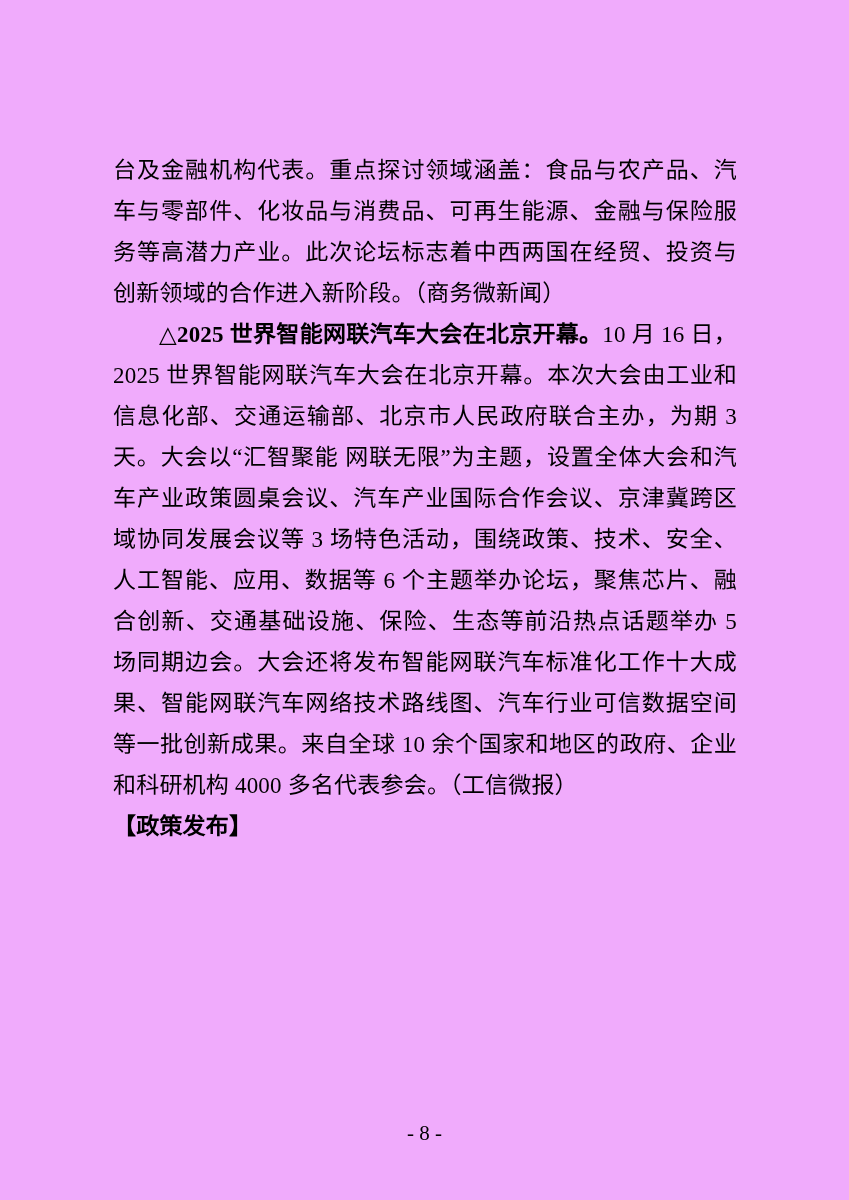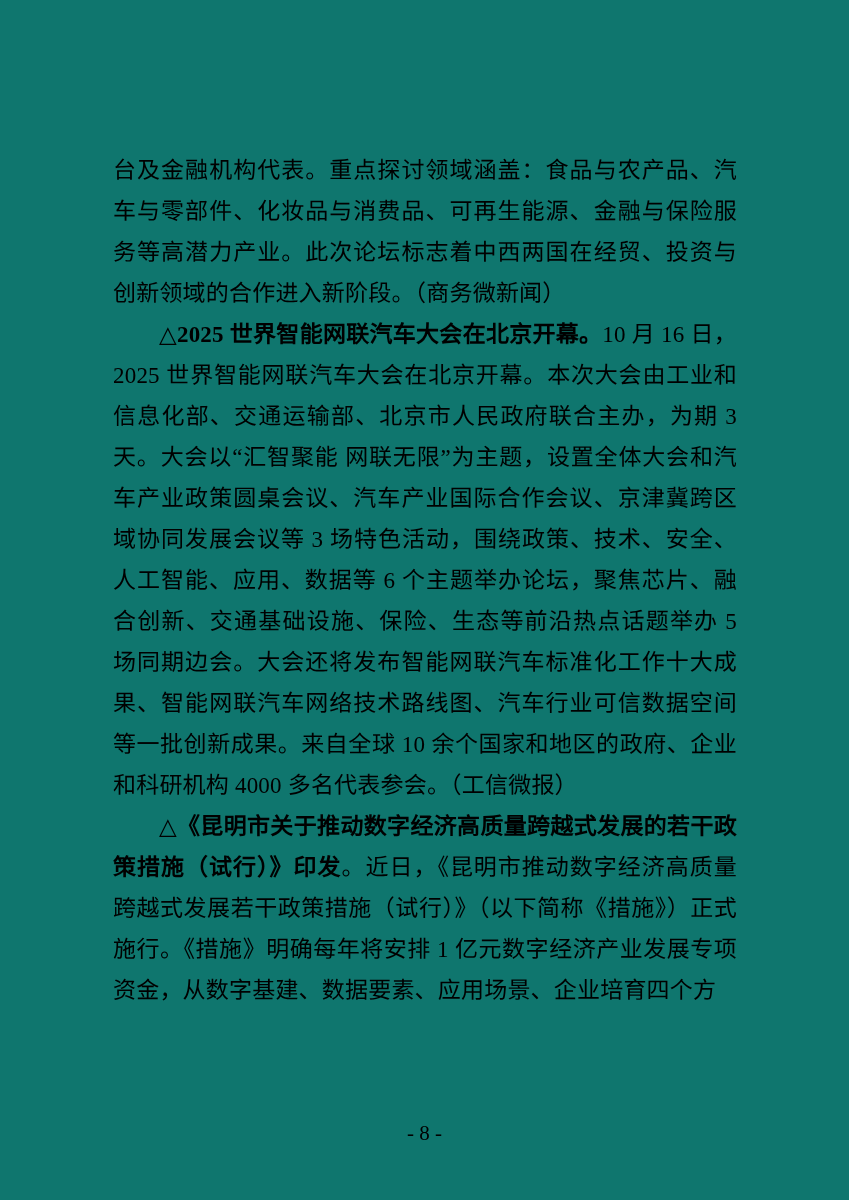--- a/index.html
+++ b/index.html
@@ -4,21 +4,21 @@
 <style>
   html, body {
     margin: 0;
     padding: 0;
     background: #ffffff;
   }
   .page {
     position: relative;
     width: 849px;
     height: 1200px;
-    background: #0f766e;
+    background: #f0abfc;
     overflow: hidden;
     font-family: "Liberation Serif", "DejaVu Serif", serif;
     color: #000000;
   }
   .content {
     position: absolute;
     left: 113px;
     top: 150px;
     width: 624px;
     font-size: 23px;
@@ -55,19 +55,19 @@
     color: #000000;
   }
 </style>
 </head>
 <body>
 
 <div class="page">
   <div class="content">
     <p class="no-indent"><span class="run">台及金融机构代表。重点探讨领域涵盖：食品与农产品、汽车与零部件、化妆品与消费品、可再生能源、金融与保险服务等高潜力产业。此次论坛标志着中西两国在经贸、投资与创新领域的合作进入新阶段。（商务微新闻）</span></p>
     <p class="indent"><span class="run bold">△2025 世界智能网联汽车大会在北京开幕。</span><span class="run">10 月 16 日，2025 世界智能网联汽车大会在北京开幕。本次大会由工业和信息化部、交通运输部、北京市人民政府联合主办，为期 3 天。大会以“汇智聚能 网联无限”为主题，设置全体大会和汽车产业政策圆桌会议、汽车产业国际合作会议、京津冀跨区域协同发展会议等 3 场特色活动，围绕政策、技术、安全、人工智能、应用、数据等 6 个主题举办论坛，聚焦芯片、融合创新、交通基础设施、保险、生态等前沿热点话题举办 5 场同期边会。大会还将发布智能网联汽车标准化工作十大成果、智能网联汽车网络技术路线图、汽车行业可信数据空间等一批创新成果。来自全球 10 余个国家和地区的政府、企业和科研机构 4000 多名代表参会。（工信微报）</span></p>
-    <p class="indent"><span class="run bold">△《昆明市关于推动数字经济高质量跨越式发展的若干政策措施（试行）》印发</span><span class="run">。近日，《昆明市推动数字经济高质量跨越式发展若干政策措施（试行）》（以下简称《措施》）正式施行。《措施》明确每年将安排 1 亿元数字经济产业发展专项资金，从数字基建、数据要素、应用场景、企业培育四个方</span></p>
+    <p class="section-heading"><span class="run bold">【政策发布】</span></p>
   </div>
 
   <div class="footer">
     <span>- 8 -</span>
   </div>
 </div>
 
 </body></html>

